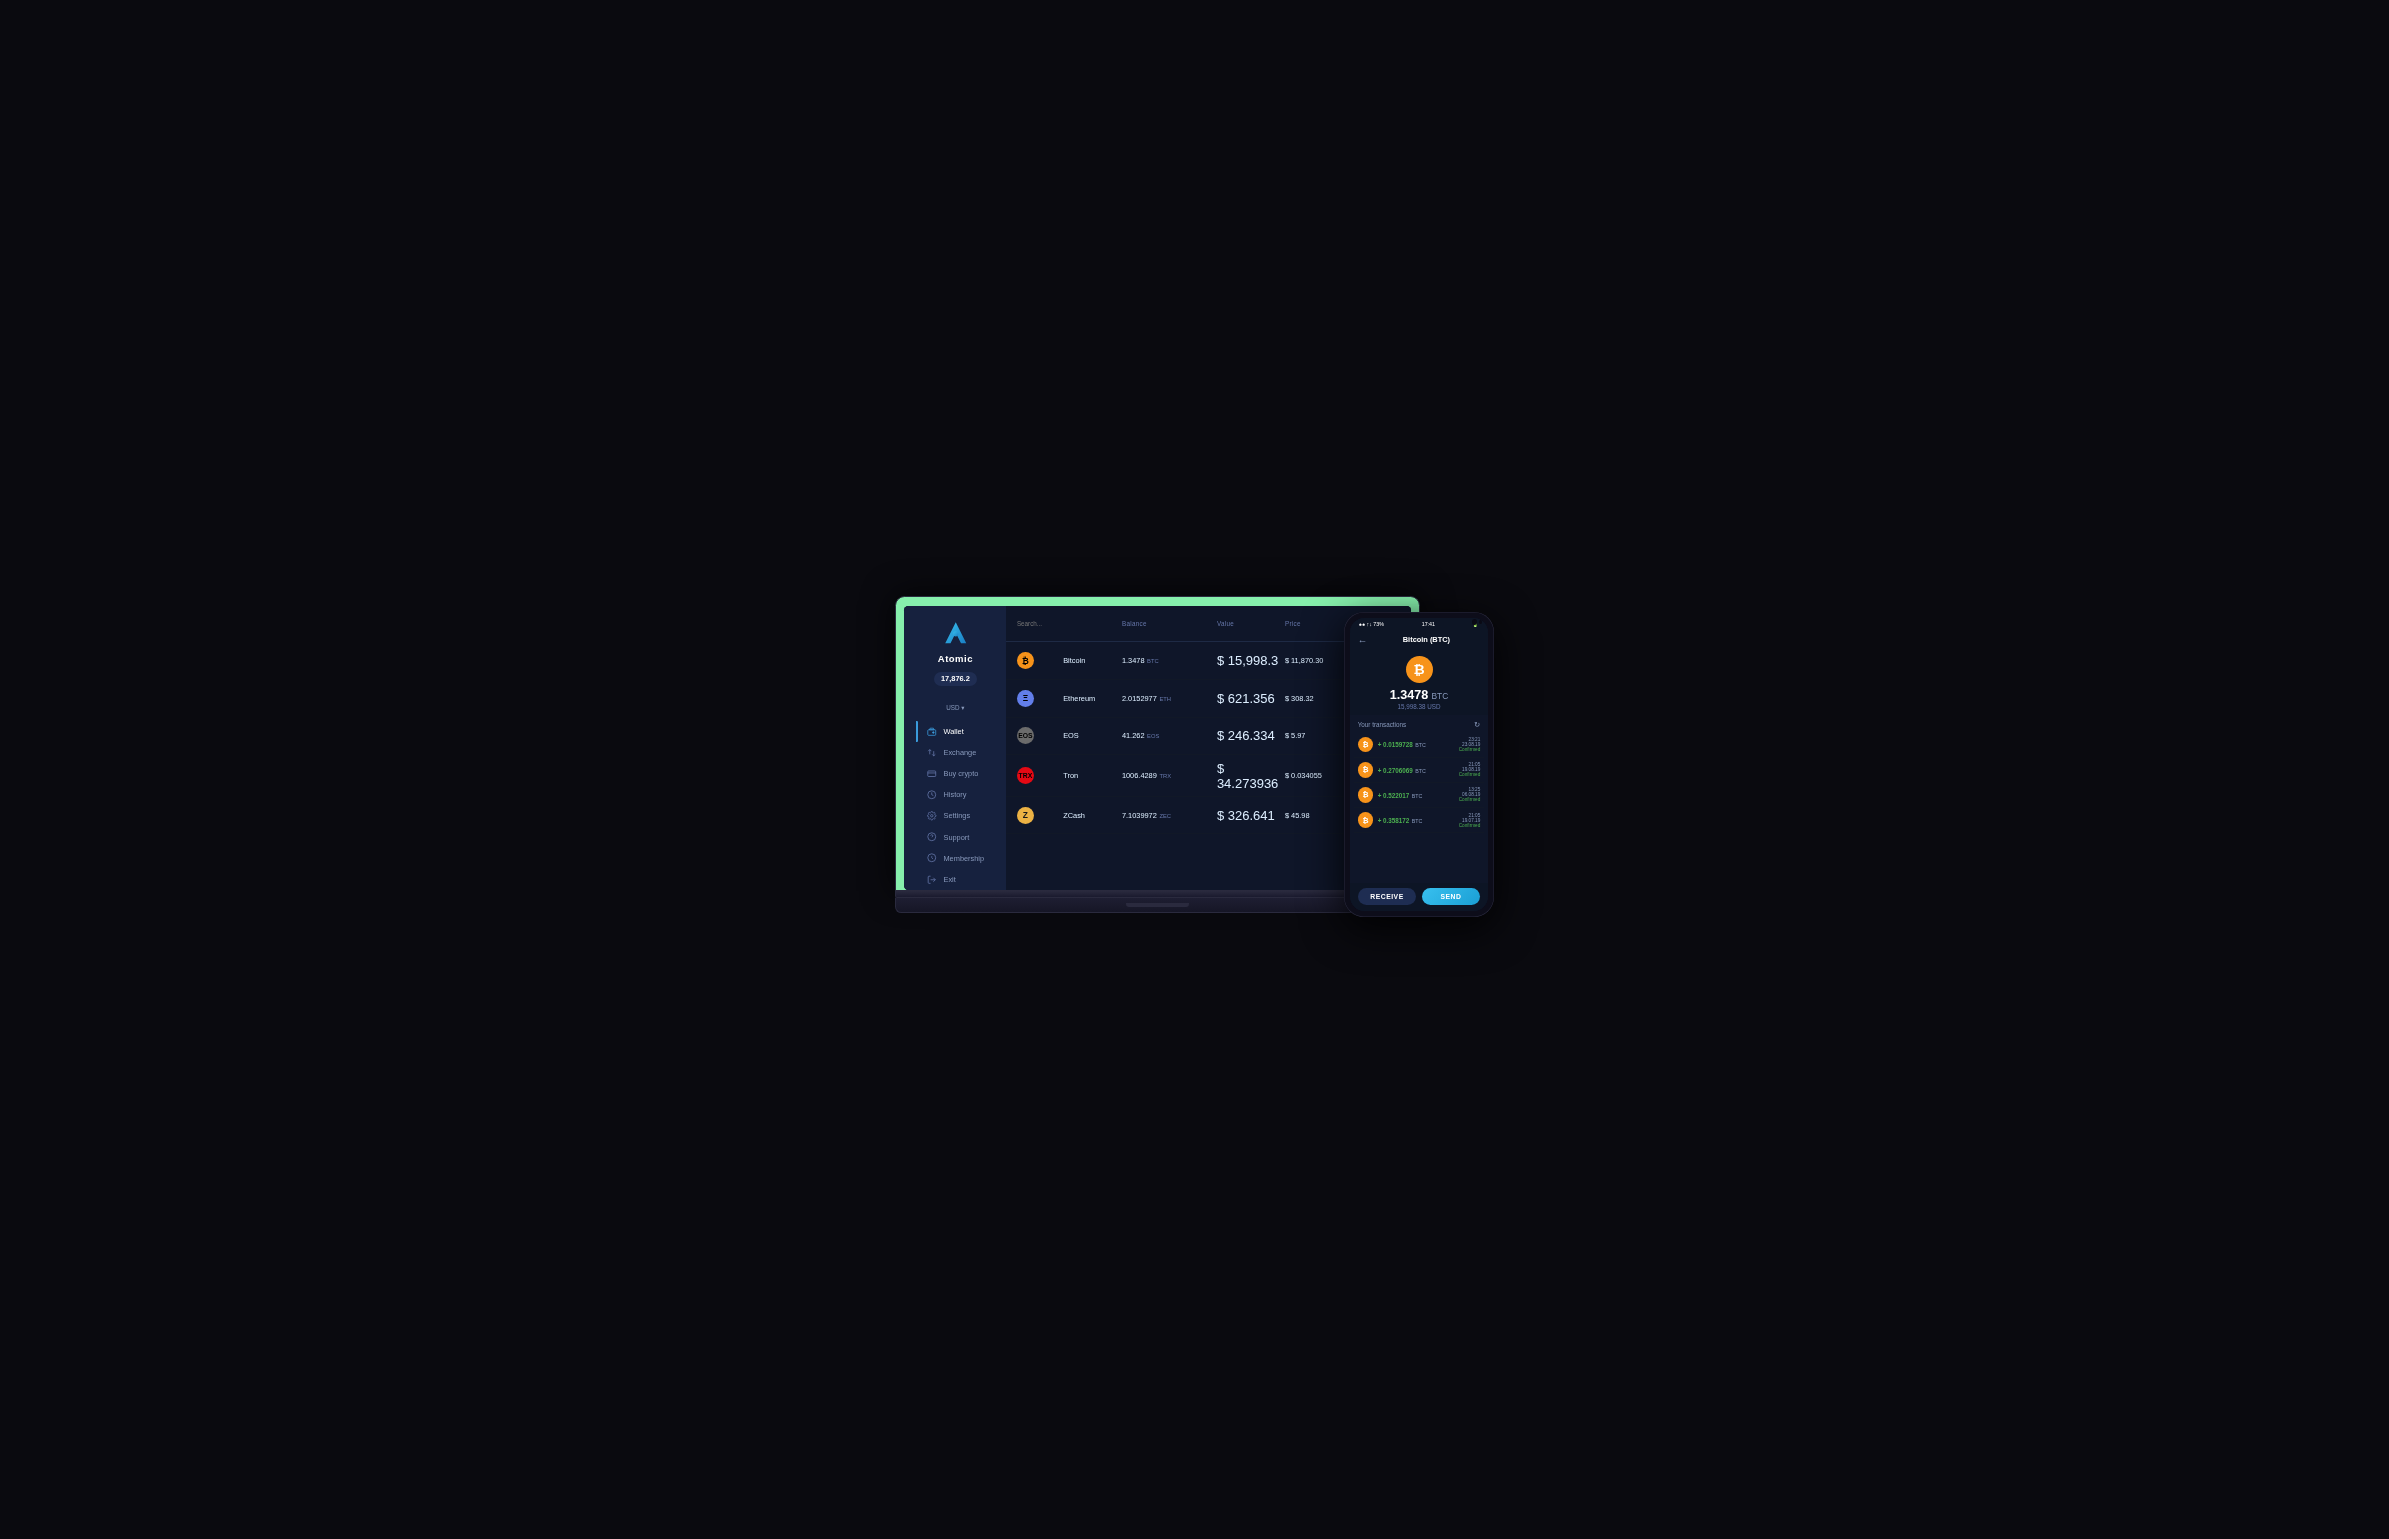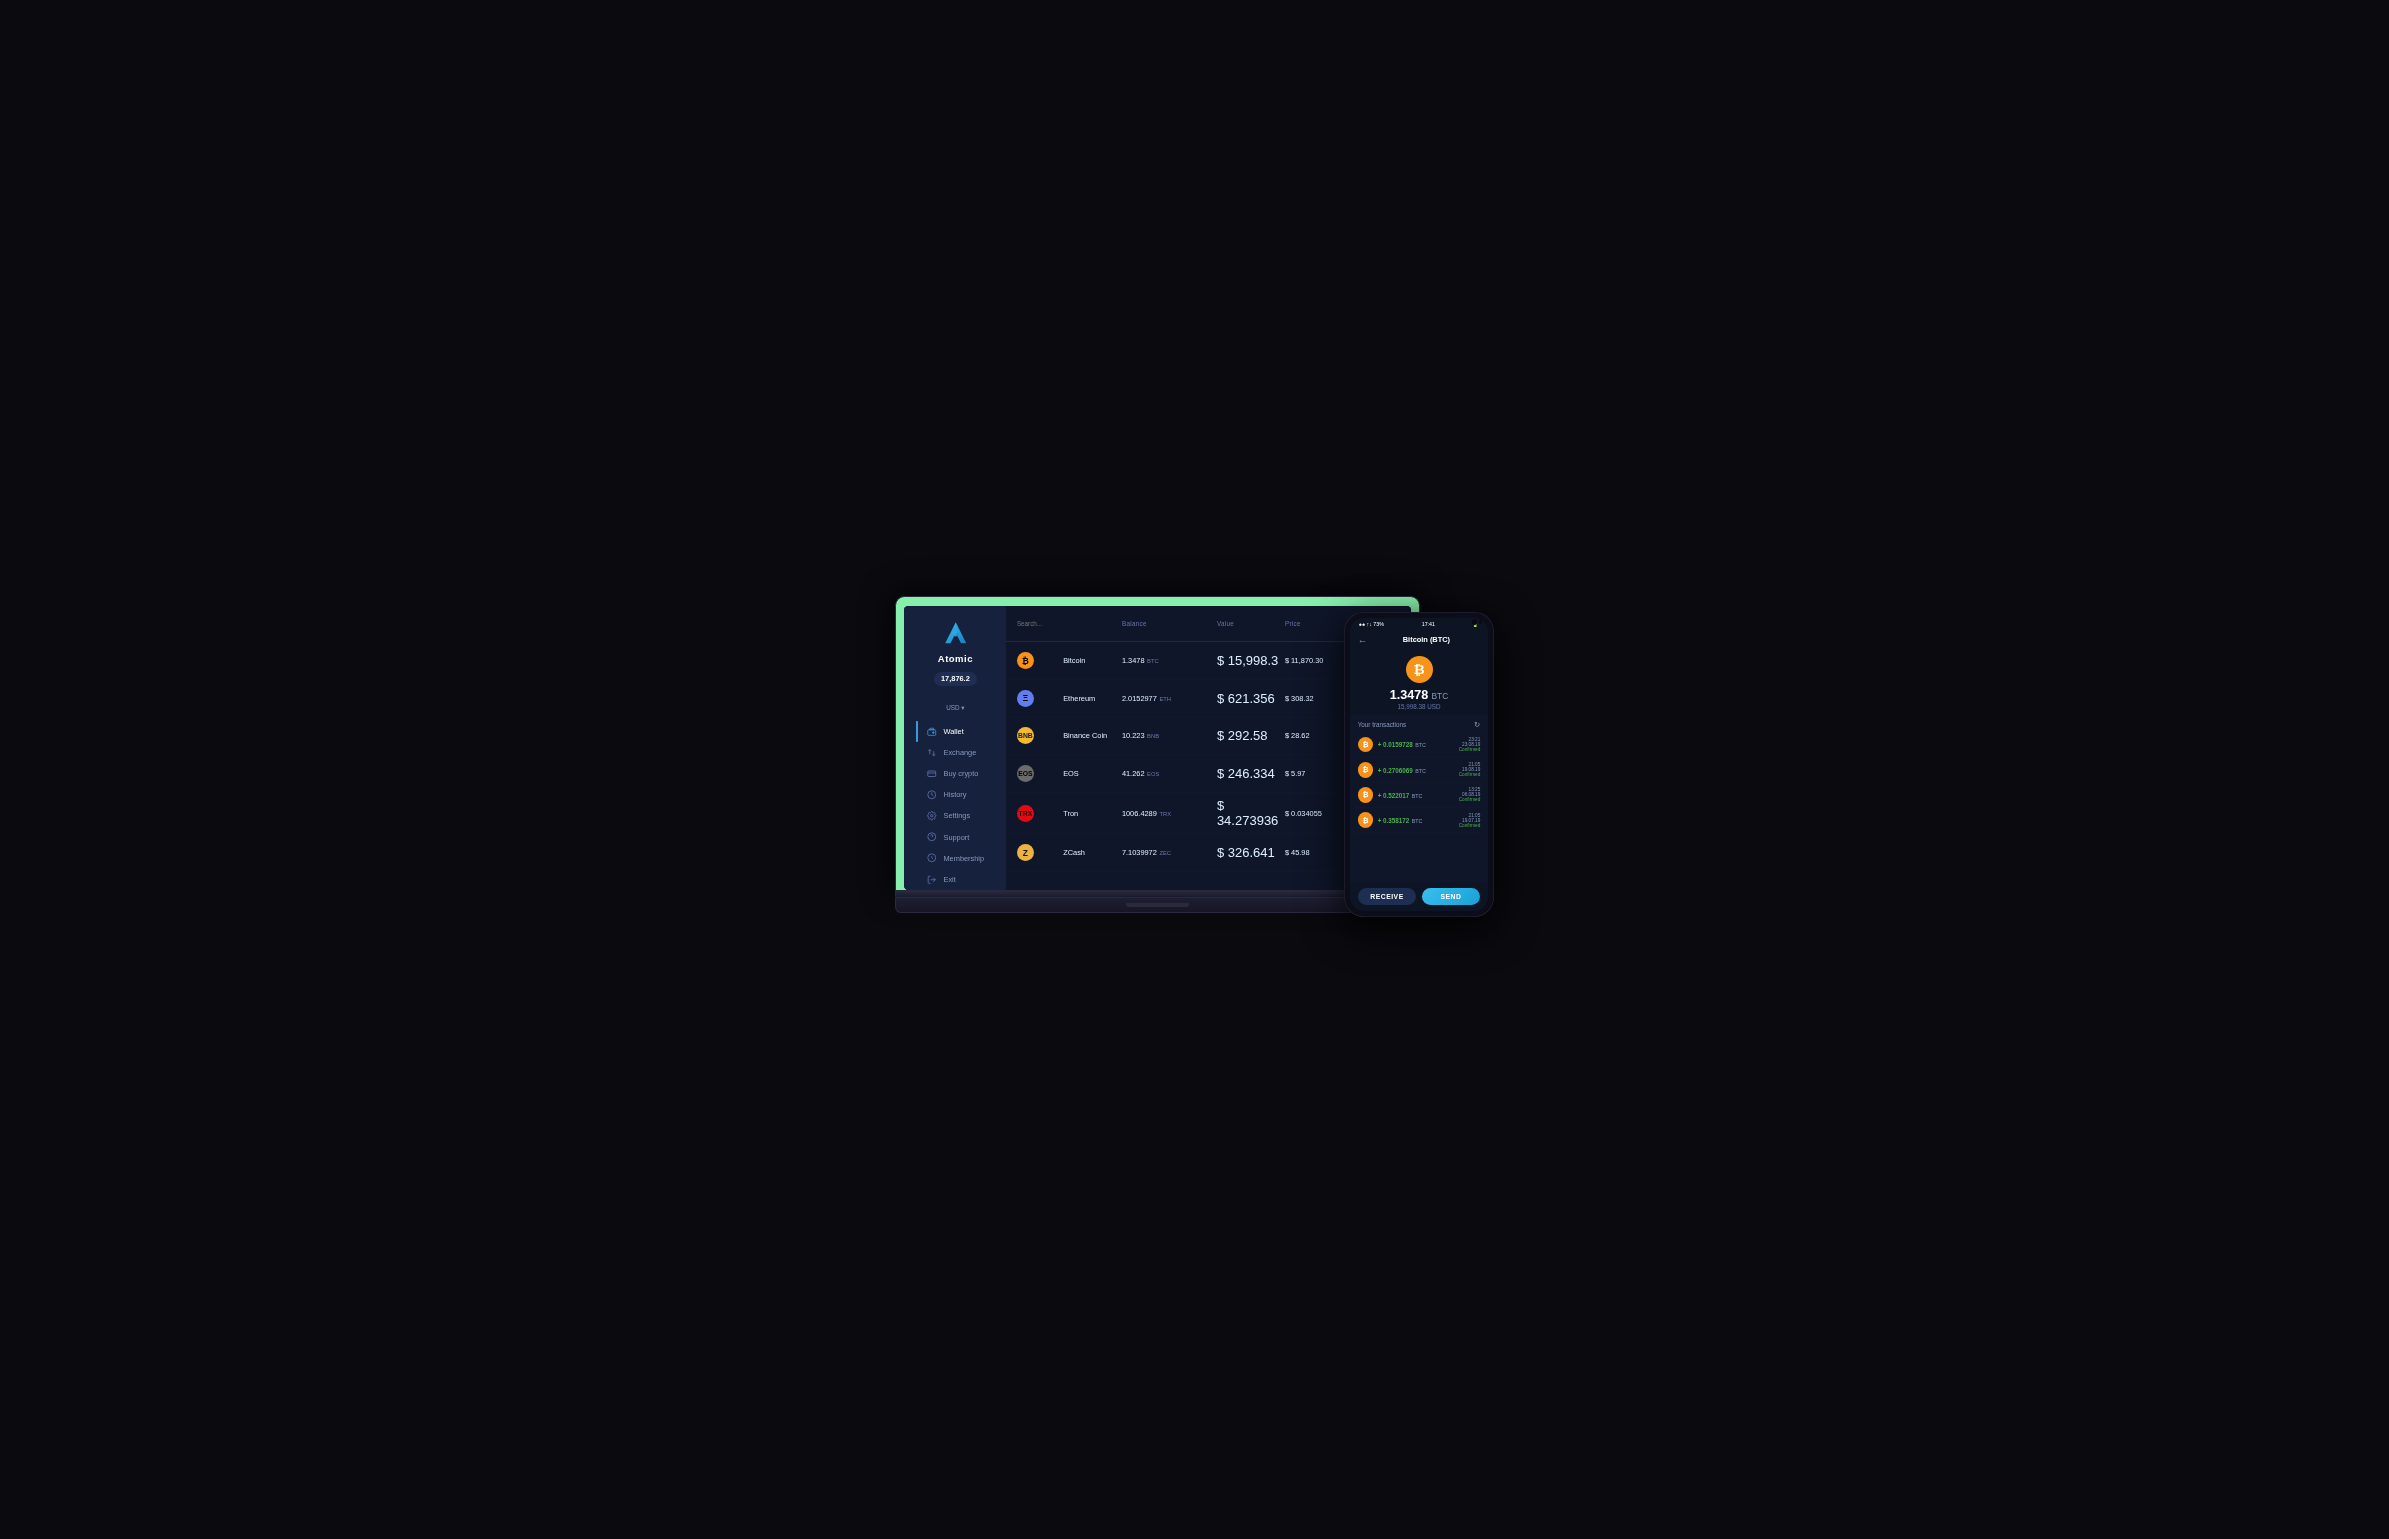--- a/index.html
+++ b/index.html
@@ -660,38 +660,20 @@
               <div class="value-cell">$ 621.356</div>
               <div class="price-cell">$ 308.32</div>
               <div class="trend-cell">
                 <svg viewBox="0 0 150 50" preserveAspectRatio="none">
                   <polyline points="0,35 20,28 35,38 50,22 65,30 80,18 95,25 110,15 125,22 140,18 150,30" fill="none" stroke="#38c0ef" stroke-width="2"></polyline>
                 </svg>
               </div>
               <div class="action-icons"></div>
             </div>
 
-            <div class="coin-row">
-              <div class="coin-name-cell">
-                <div class="coin-icon bnb-color" style="font-size:6.8px; color:#1a1a1a;">BNB</div>
-                <span class="coin-name">Binance Coin</span>
-              </div>
-              <div class="balance-cell">
-                <span class="balance-amount">10.223</span>
-                <span class="balance-unit">BNB</span>
-              </div>
-              <div class="value-cell">$ 292.58</div>
-              <div class="price-cell">$ 28.62</div>
-              <div class="trend-cell">
-                <svg viewBox="0 0 150 50" preserveAspectRatio="none">
-                  <polyline points="0,40 25,32 40,38 60,28 80,35 100,20 120,30 140,22 150,10" fill="none" stroke="#f7931a" stroke-width="2"></polyline>
-                </svg>
-              </div>
-              <div class="action-icons"></div>
-            </div>
 
 
             <div class="coin-row">
               <div class="coin-name-cell">
                 <div class="coin-icon eos-color" style="font-size:6.8px;">EOS</div>
                 <span class="coin-name">EOS</span>
               </div>
               <div class="balance-cell">
                 <span class="balance-amount">41.262</span>
                 <span class="balance-unit">EOS</span>

